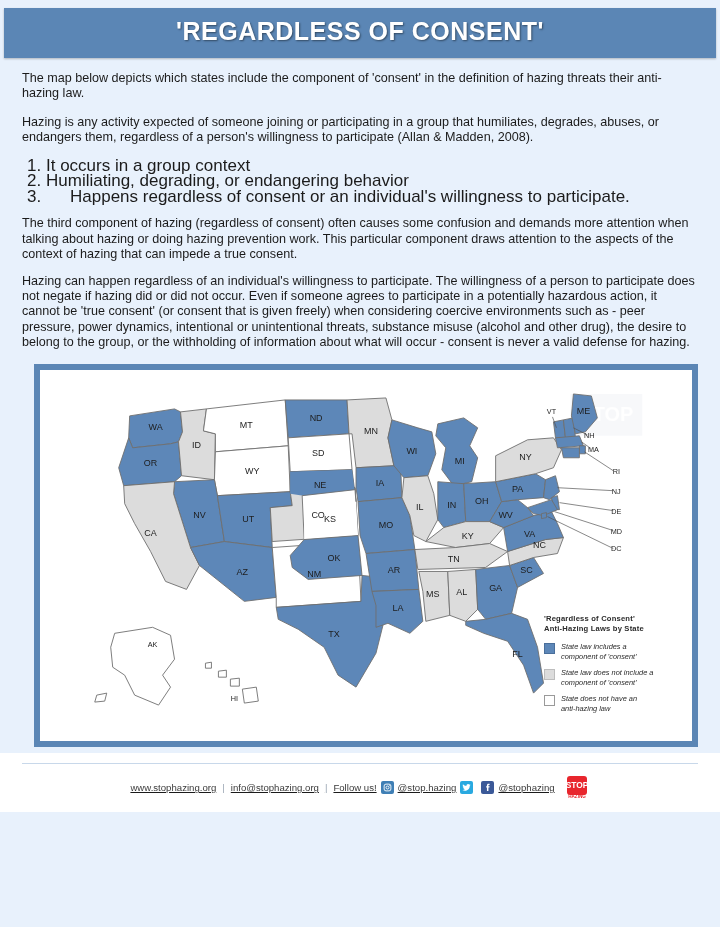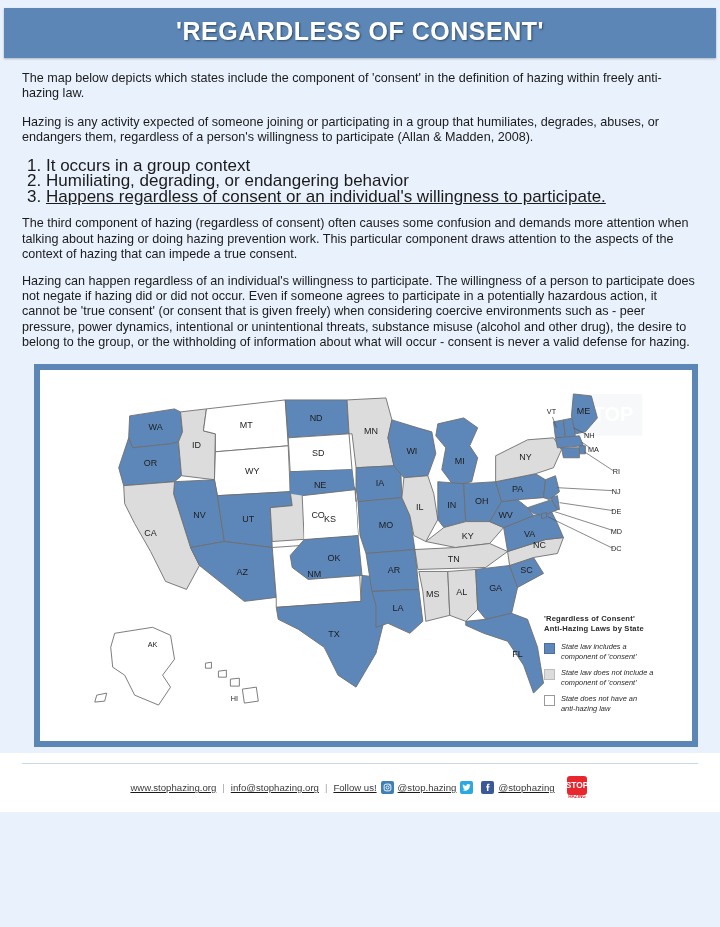--- a/index.html
+++ b/index.html
@@ -41,21 +41,21 @@
   }
 
   
   .content{padding:13px 22px 0 22px;flex:0 0 auto;}
   .para{font-size:12.6px;line-height:15.4px;margin:0 0 11px 0;}
   .lead{margin-bottom:13px;}
   .subhead{font-size:12.8px;font-weight:bold;line-height:15.4px;margin:0;}
   .defbody{font-size:12.6px;line-height:15.4px;margin:0 0 12px 0;}
   ol.keylist{margin:1px 0 12px 0;padding-left:24px;}
   ol.keylist li{font-size:17px;line-height:15.6px;}
-  ol.keylist li.underlined span{text-decoration:underline;}
+  ol.keylist li.underlined span{margin-left:24px;}
   .learn{font-size:12.6px;line-height:15.4px;margin:0 0 8px 0;}
   .learn b{font-weight:bold;}
 
   
   .mapwrap{
     margin:2px 22px 0 34px;
     border:6px solid #5b86b5;
     background:#ffffff;
     position:relative;
     height:383px;
@@ -109,21 +109,21 @@
 <body>
 
 <div id="page">
 
   <div class="header">
     <div class="line1">'REGARDLESS OF CONSENT'</div>
   </div>
 
   <div class="content">
 
-    <p class="para lead">The map below depicts which states include the component of 'consent' in the definition of hazing within freely anti-hazing law.</p>
+    <p class="para lead">The map below depicts which states include the component of 'consent' in the definition of hazing threats their anti-hazing law.</p>
 
     <p class="defbody">Hazing is any activity expected of someone joining or participating in a group that humiliates, degrades, abuses, or endangers them, regardless of a person's willingness to participate (Allan &amp; Madden, 2008).</p>
 
     <ol class="keylist">
       <li><span>It occurs in a group context</span></li>
       <li><span>Humiliating, degrading, or endangering behavior</span></li>
       <li class="underlined"><span>Happens regardless of consent or an individual's willingness to participate.</span></li>
     </ol>
 
     <p class="para">The third component of hazing (regardless of consent) often causes some confusion and demands more attention when talking about hazing or doing hazing prevention work. This particular component draws attention to the aspects of the context of hazing that can impede a true consent.</p>

